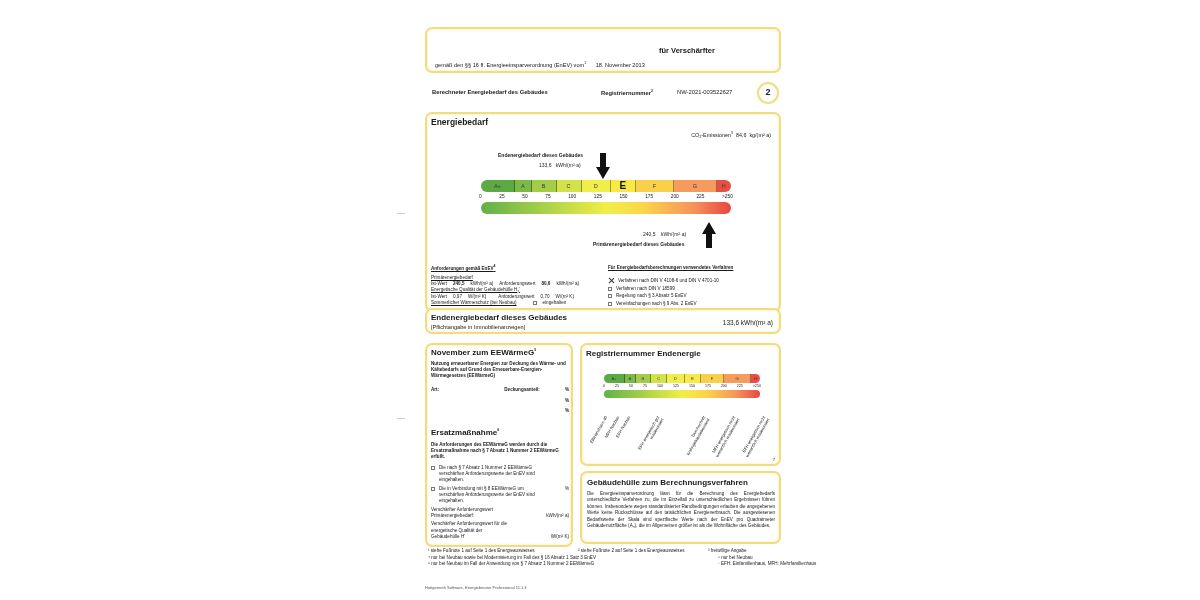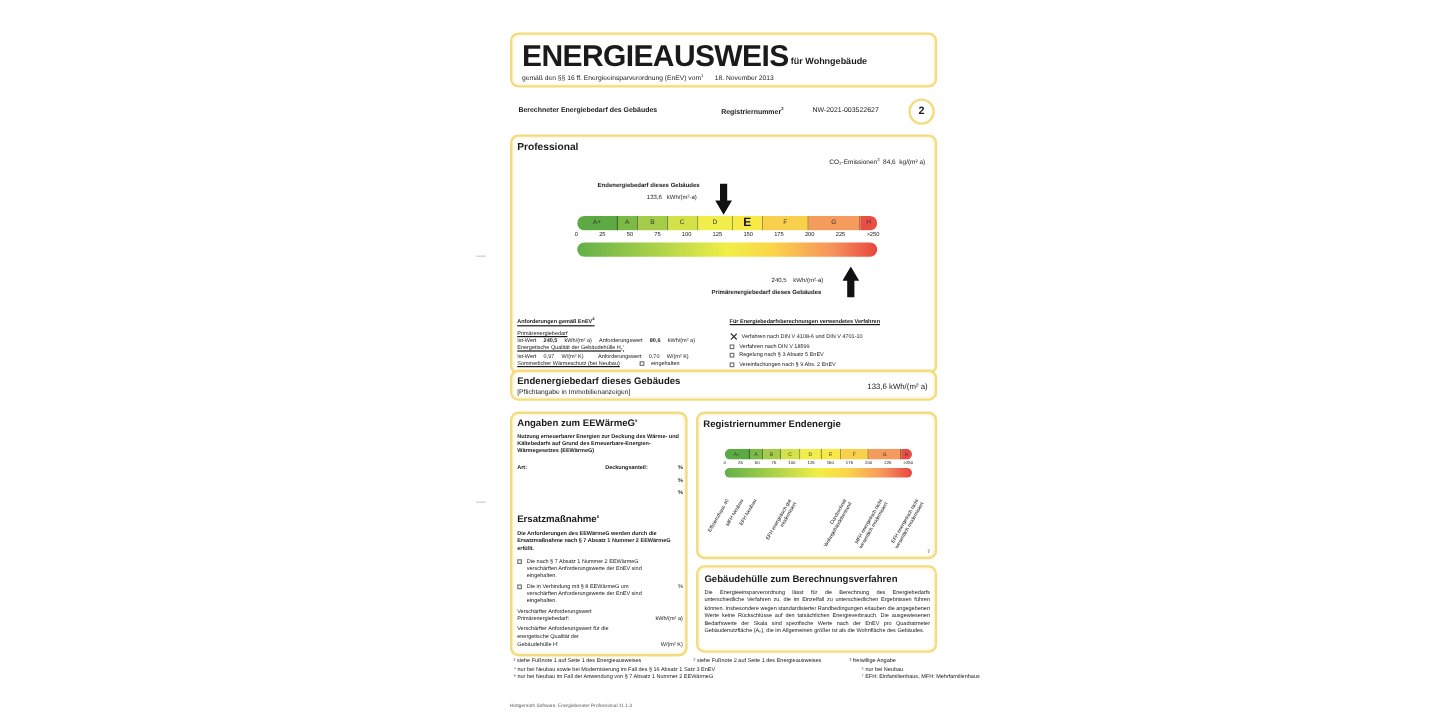--- a/index.html
+++ b/index.html
@@ -92,37 +92,36 @@
 </style>
 </head>
 <body>
 
 <div class="mark" style="top:213px"></div>
 <div class="mark" style="top:418px"></div>
 
 <div class="page">
 
   <div class="box" id="hdr">
-    <div class="big">ENERGIEAUSWEIS</div>
-    <div class="sub">für Wohngebäude</div>
+    <div class="sub">für Verschärfter</div>
     <div class="line2">
       <span>gemäß den §§ 16 ff. Energieeinsparverordnung (EnEV) vom</span><sup>1</sup>
       <span class="date">18. November 2013</span>
     </div>
   </div>
 
   <div id="reg-row">
     <span class="l">Berechneter Energiebedarf des Gebäudes</span>
     <span class="m"><span>Registriernummer</span><sup>2</sup></span>
     <span class="r">NW-2021-003522627</span>
     <span class="pg">2</span>
   </div>
 
   <div class="box" id="eb">
-    <div class="title">Professional</div>
+    <div class="title">Energiebedarf</div>
     <div class="co2">
       <span>CO₂-Emissionen</span><sup>3</sup>&nbsp;
       <span>84,6</span>&nbsp;
       <span>kg/(m² a)</span>
     </div>
     <div class="endlbl">Endenergiebedarf dieses Gebäudes</div>
     <div class="endval"><span>133,6</span>&nbsp;&nbsp;&nbsp;<span>kWh/(m²·a)</span></div>
 
     <svg class="arrow" style="left:169px;top:39px" width="14" height="26">
       <polygon points="4,0 10,0 10,14 14,14 7,26 0,14 4,14" fill="#111"></polygon>
@@ -209,21 +208,21 @@
     </div>
   </div>
 
   <div class="box" id="eeg">
     <div class="t">Endenergiebedarf dieses Gebäudes</div>
     <div class="s">[Pflichtangabe in Immobilienanzeigen]</div>
     <div class="v">133,6 kWh/(m² a)</div>
   </div>
 
   <div class="box" id="ew">
-    <div class="t"><span>Angaben zum EEWärmeG</span><sup>5</sup></div>
+    <div class="t"><span>November zum EEWärmeG</span><sup>5</sup></div>
     <div class="intro tiny">Nutzung erneuerbarer Energien zur Deckung des Wärme- und Kältebedarfs auf Grund des Erneuerbare-Energien-Wärmegesetzes (EEWärmeG)</div>
     <div class="art tiny">
       <div class="r">
           <span>Art:</span>
           <span style="margin-left:40px">Deckungsanteil:</span>
           <span>%</span>
         </div>
       <div class="r">
           <span></span>
           <span>%</span>

